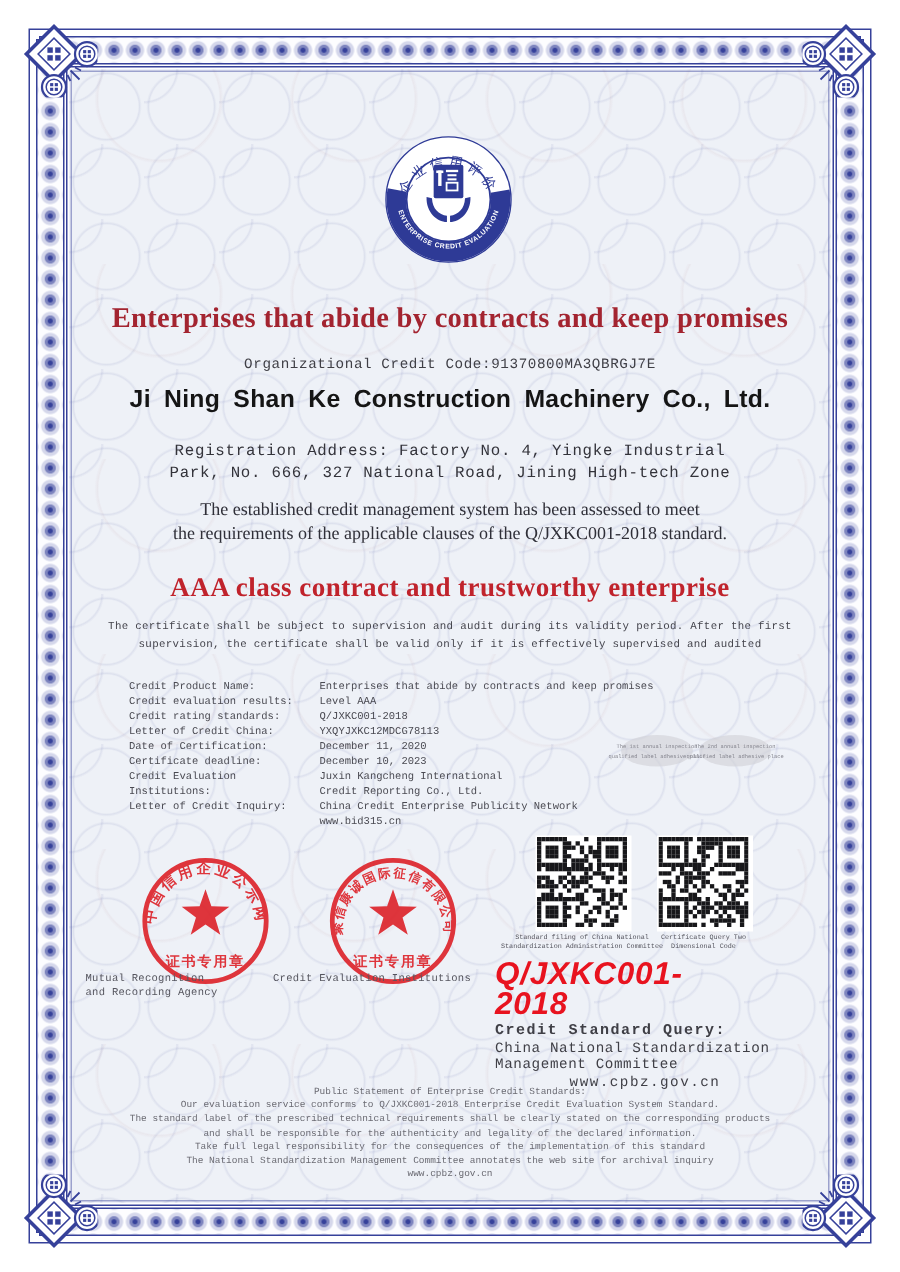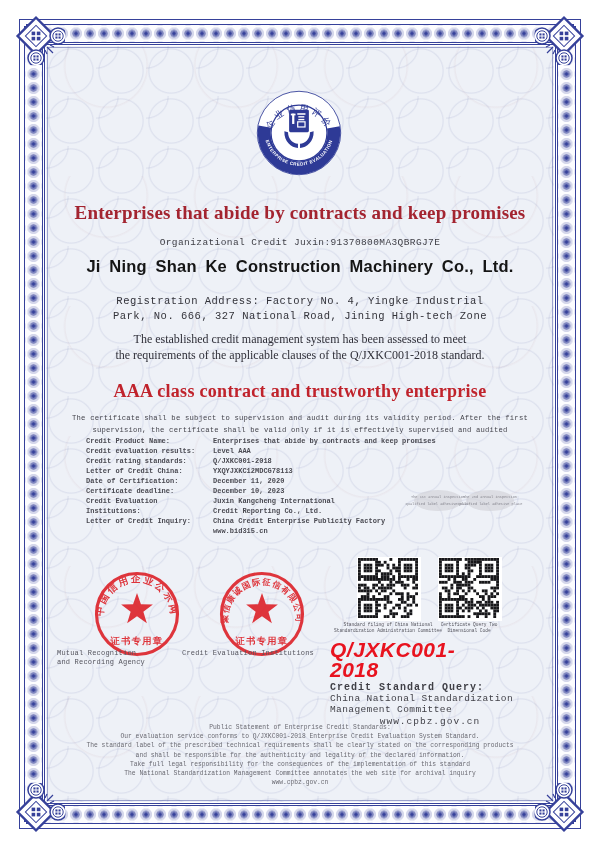--- a/index.html
+++ b/index.html
@@ -44,21 +44,21 @@
   .logo-box{left:256px;top:90px;width:86px;height:86px;}
 
   .title{top:202px;font:bold 19px "Liberation Serif","DejaVu Serif",serif;color:#a32430;letter-spacing:.2px;}
   .code-line{top:237px;font-size:9.5px;color:#3f3f46;letter-spacing:.4px;}
   .company{top:257px;font:bold 16.5px "Liberation Sans","DejaVu Sans",sans-serif;color:#151515;word-spacing:4px;letter-spacing:.2px;}
   .address{top:294px;font-size:10.5px;line-height:15px;color:#33333a;letter-spacing:.5px;text-align:center;}
   .statement{top:332px;font-size:12px;line-height:15.5px;color:#2f2f38;}
   .aaa{top:381px;font:bold 18px "Liberation Serif","DejaVu Serif",serif;color:#c0232c;letter-spacing:.3px;}
   .note{top:412px;font-size:7.2px;line-height:12px;color:#44444c;letter-spacing:.2px;}
 
-  .fields{top:436px;left:86px;width:446px;font-size:7px;line-height:10px;color:#4a4a52;font-weight:bold;}
+  .fields{top:453px;left:86px;width:446px;font-size:7px;line-height:10px;color:#4a4a52;}
   .frow{display:flex;}
   .f-label{width:127px;flex:none;}
   .f-val{white-space:pre-line;}
 
   .oval{width:48px;height:21px;border-radius:50%;background:rgba(208,208,213,.6);
     display:flex;flex-direction:column;align-items:center;justify-content:center;color:#86868f;}
   .oval .t{font-size:6px;line-height:7px;white-space:nowrap;transform:scale(.6);transform-origin:center;}
   .oval1{left:414px;top:490px;}
   .oval2{left:466px;top:490px;}
 
@@ -241,21 +241,21 @@
       <rect x="-0.8" y="-16.6" width="7" height="1.6" fill="#fff"></rect>
       <rect x="-0.8" y="-13.4" width="7" height="1.6" fill="#fff"></rect>
       <rect x="-1.5" y="-10" width="8.5" height="6" fill="none" stroke="#fff" stroke-width="1.4"></rect>
       <path d="M -17,1 C -17.5,13 -9,20 -1.2,20.5 L -1.2,15.5 C -7.5,15 -12.5,10 -12.8,2 Z" fill="#2e3a96"></path>
       <path d="M 17,1 C 17.5,13 9,20 1.2,20.5 L 1.2,15.5 C 7.5,15 12.5,10 12.8,2 Z" fill="#2e3a96"></path>
     </g>
   </svg>
 
   <div class="abs ctr title serif">Enterprises that abide by contracts and keep promises</div>
   <div class="abs ctr code-line mono">
-    <span>Organizational Credit Juxin:</span><span>91370800MA3QBRGJ7E</span>
+    <span>Organizational Credit Code:</span><span>91370800MA3QBRGJ7E</span>
   </div>
   <div class="abs ctr company sans">Ji Ning Shan Ke Construction Machinery Co., Ltd.</div>
   <div class="abs ctr address mono">
     <div>Registration Address: Factory No. 4, Yingke Industrial</div>
     <div>Park, No. 666, 327 National Road, Jining High-tech Zone</div>
   </div>
   <div class="abs ctr statement serif">
     <div>The established credit management system has been assessed to meet</div>
     <div>the requirements of the applicable clauses of the Q/JXKC001-2018 standard.</div>
   </div>
@@ -290,21 +290,21 @@
         <span class="f-label">Certificate deadline:</span>
         <span class="f-val">December 10, 2023</span>
       </div>
     <div class="frow">
         <span class="f-label">Credit Evaluation Institutions:</span>
         <span class="f-val">Juxin Kangcheng International
 Credit Reporting Co., Ltd.</span>
       </div>
     <div class="frow">
         <span class="f-label">Letter of Credit Inquiry:</span>
-        <span class="f-val">China Credit Enterprise Publicity Factory
+        <span class="f-val">China Credit Enterprise Publicity Network
 www.bid315.cn</span>
       </div>
   </div>
 
   <div class="abs oval oval1 mono">
     <div class="t">The 1st annual inspection</div>
     <div class="t">qualified label adhesive place</div>
   </div>
   <div class="abs oval oval2 mono">
     <div class="t">The 2nd annual inspection</div>

